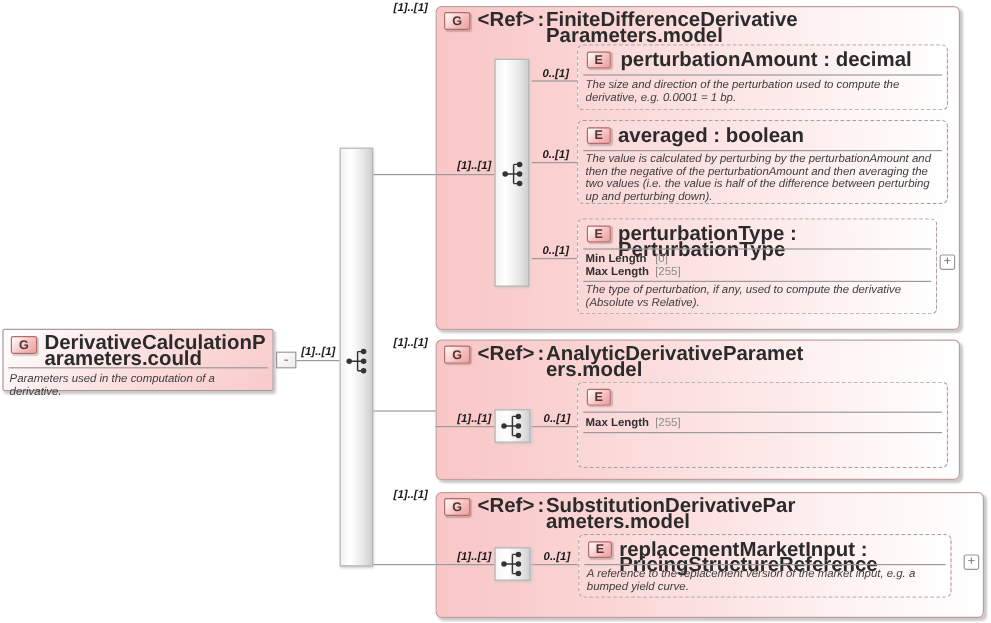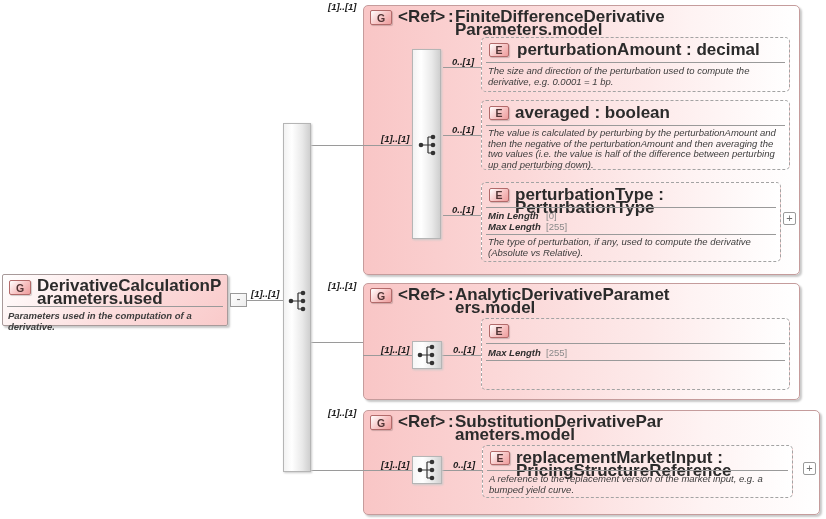--- a/index.html
+++ b/index.html
@@ -44,21 +44,21 @@
   .ttl { position:absolute; font-size:17px; font-weight:bold; color:#2b2b2b; line-height:13px; }
   .wrapw { word-break:break-all; }
   
   .ann {
     position:absolute; font-size:9.5px; font-style:italic; color:#3d3d3d; line-height:10.5px;
   }
   
   .sep { position:absolute; left:4px; right:4px; height:1px; background:#9a9a9a; }
   
   .facet { position:absolute; font-size:9.5px; line-height:11px; white-space:nowrap; }
-  .facet .fl { font-style:italic; font-weight:bold; color:#2e2e2e; }
+  .facet .fl { font-weight:bold; color:#2e2e2e; }
   .facet .fv { position:absolute; left:58px; color:#8a8a8a; }
   
   .vbar {
     position:absolute; z-index:3; border:1px solid #b5b5b5;
     background:linear-gradient(to right, #f2f2f2 0%, #ffffff 30%, #e9e9e9 70%, #cfcfcf 100%);
     box-shadow:1px 1px 2px #c9c9c9;
   }
   .iconbox {
     position:absolute; z-index:3; width:30px; height:28px; border:1px solid #b5b5b5;
     background:linear-gradient(to right, #f6f6f6 0%, #ffffff 35%, #e6e6e6 75%, #d2d2d2 100%);
@@ -108,23 +108,23 @@
   <div class="hline" style="left:443px;top:67px;width:38px;"></div>
   <div class="hline" style="left:443px;top:135px;width:38px;"></div>
   <div class="hline" style="left:443px;top:215px;width:38px;"></div>
   <div class="hline" style="left:363px;top:355px;width:49px;"></div>
   <div class="hline" style="left:442px;top:355px;width:39px;"></div>
   <div class="hline" style="left:363px;top:470px;width:49px;"></div>
   <div class="hline" style="left:442px;top:470px;width:40px;"></div>
 
   <div class="rootbox" style="left:2px;top:274px;width:226px;height:52px;">
     <span class="badge" style="left:6px;top:5px;">G</span>
-    <span class="ttl wrapw" style="left:34px;top:4px;width:190px;">DerivativeCalculationParameters.used</span>
+    <span class="ttl wrapw" style="left:34px;top:4px;width:190px;">DerivativeCalculationParameters.could</span>
     <div class="sep" style="top:31px;"></div>
-    <span class="ann" style="left:5px;top:36px;width:216px;font-weight:bold;">Parameters used in the computation of a derivative.</span>
+    <span class="ann" style="left:5px;top:36px;width:216px;">Parameters used in the computation of a derivative.</span>
   </div>
   <div class="minus" style="left:230px;top:293px;">-</div>
 
   <div class="vbar" style="left:283px;top:123px;width:28px;height:349px;"></div>
   <svg class="treeicon" style="position:absolute;left:287px;top:288px;z-index:4;" width="22" height="26" viewBox="0 0 22 26">
     <circle cx="4" cy="13" r="2.3" fill="#333"></circle>
     <path d="M4 13 H11 M11 5 V21 M11 5 H15 M11 13 H15 M11 21 H15" stroke="#333" stroke-width="1.2" fill="none"></path>
     <circle cx="16" cy="5" r="2.3" fill="#333"></circle>
     <circle cx="16" cy="13" r="2.3" fill="#333"></circle>
     <circle cx="16" cy="21" r="2.3" fill="#333"></circle>

